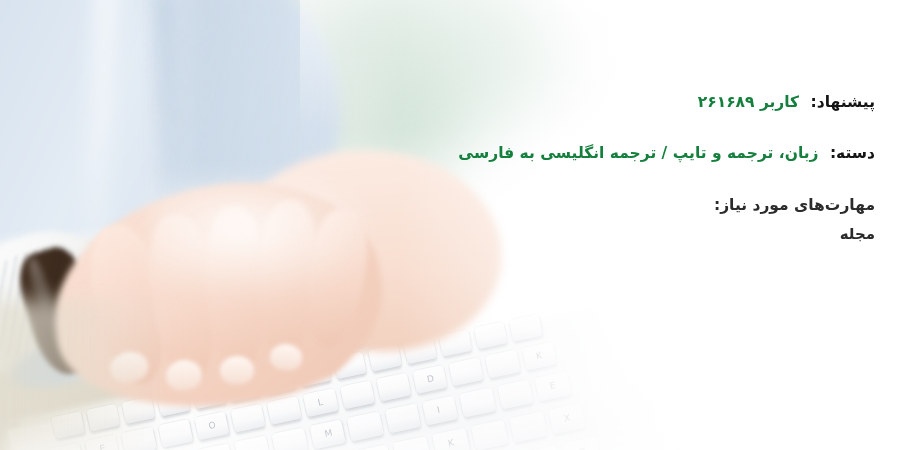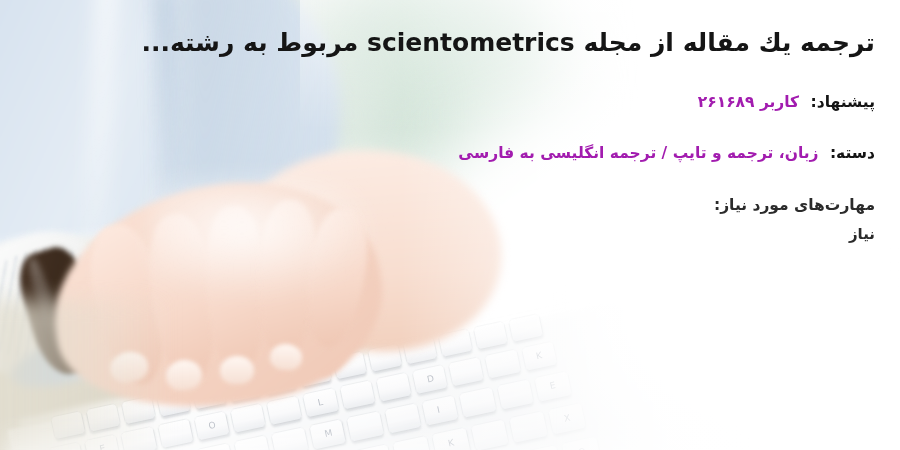--- a/index.html
+++ b/index.html
@@ -295,21 +295,21 @@
     position:absolute;
     right:25px;
     left:120px;
     text-align:right;
     font-size:15.5px;
     font-weight:bold;
     color:#2b2b2b;
     white-space:nowrap;
   }
   .meta-label{color:#141414;}
-  .meta-value{color:#a21caf;padding-right:6px;font-weight:bold;}
+  .meta-value{color:#15803d;padding-right:6px;font-weight:bold;}
   .row-employer{top:93px;}
   .row-category{top:144px;}
   .row-skills-label{top:196px;}
   .row-skills-value{
     position:absolute;right:25px;left:120px;text-align:right;
     top:225px;font-size:15px;font-weight:bold;color:#2a2a2a;white-space:nowrap;
   }
 
   .logo{
     position:absolute;
@@ -455,31 +455,30 @@
     <div class="kbd-fade-right"></div>
     <div class="kbd-fade-bottom"></div>
 
     <div class="blob blob-warm"></div>
     <div class="right-wash"></div>
     <div class="top-wash"></div>
   </div>
 
   <div class="content">
 
-    <div class="title">ترجمه يك مقاله از مجله  scientometrics  مربوط به رشته...</div>
 
     <div class="meta-row row-employer">
       <span class="meta-label">پیشنهاد:</span>
       <span class="meta-value">کاربر ۲۶۱۶۸۹</span>
     </div>
 
     <div class="meta-row row-category">
       <span class="meta-label">دسته:</span>
       <span class="meta-value">زبان، ترجمه و تایپ / ترجمه انگلیسی به فارسی</span>
     </div>
 
     <div class="meta-row row-skills-label">مهارت‌های مورد نیاز:</div>
 
-    <div class="row-skills-value">نیاز</div>
+    <div class="row-skills-value">مجله</div>
 
 
   </div>
 </div>
 
 </body></html>

